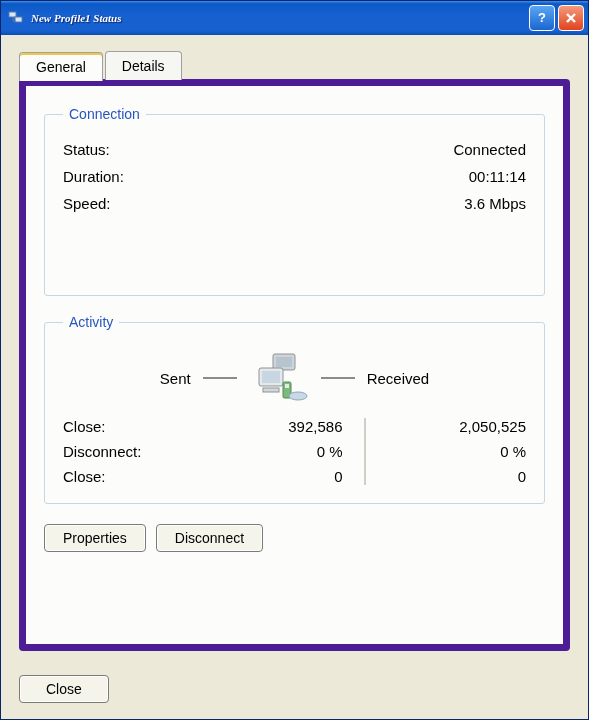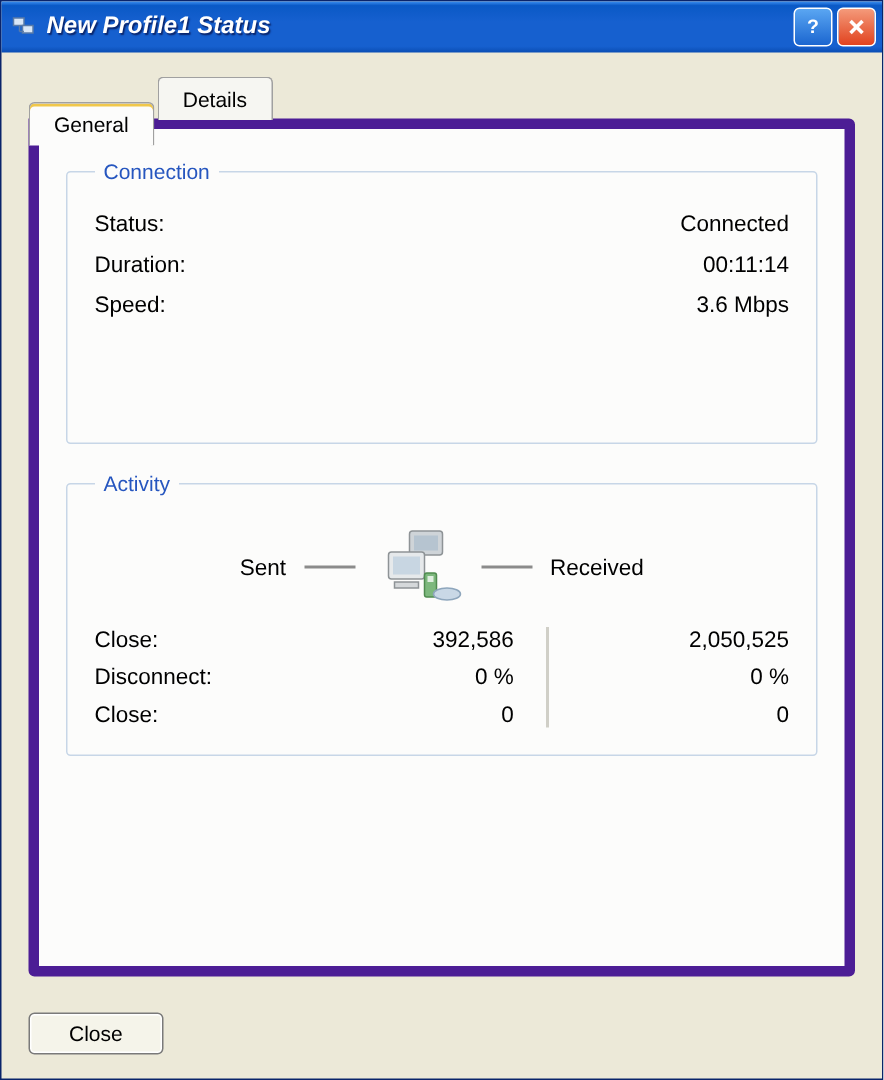--- a/index.html
+++ b/index.html
@@ -29,24 +29,25 @@
     padding: 0 4px 0 6px;
     color: #fff;
   }
   .titlebar .icon {
     width: 18px; height: 18px;
     margin-right: 6px;
     display: flex; align-items: center; justify-content: center;
   }
   .titlebar .title {
     flex: 1;
-    font-size: 16px;
+    font-size: 11px;
     font-weight: bold;
     text-shadow: 1px 1px 1px #0a246a;
     font-style: italic;
+    font-family: Liberation Serif, serif;
   }
   .tbtn {
     width: 26px; height: 26px;
     border-radius: 4px;
     border: 1px solid #fff;
     margin-left: 3px;
     display: flex; align-items: center; justify-content: center;
     font-size: 16px; font-weight: bold;
     color: #fff;
     cursor: pointer;
@@ -73,21 +74,21 @@
     background: #f6f6f2;
     border-radius: 4px 4px 0 0;
     margin-right: 2px;
     position: relative;
     cursor: pointer;
     font-size: 14px;
   }
   .tab.active {
     background: #fcfcfb;
     border-color: #a0a0a0;
-    top: 17px;
+    top: 1px;
     box-shadow: inset 0 2px 0 #f0c74a;
   }
   .panel {
     flex: 1;
     border: 7px solid #4c1d95;
     background: #fcfcfb;
     border-radius: 0 4px 4px 4px;
     margin-top: -1px;
     padding: 20px 18px 16px 18px;
     display: flex;
@@ -247,20 +248,24 @@
           <span class="label">Disconnect:</span>
           <span class="sent">0 %</span>
           <span class="recv" style="grid-column:4">0 %</span>
 
           <span class="label">Close:</span>
           <span class="sent">0</span>
           <span class="recv" style="grid-column:4">0</span>
         </div>
       </fieldset>
 
+      <div class="button-row">
+        <button class="btn">Properties</button>
+        <button class="btn">Disconnect</button>
+      </div>
 
     </div>
   </div>
 
   <div class="footer">
     <button class="btn" style="padding:5px 26px">Close</button>
   </div>
 </div>
 
 </body></html>

